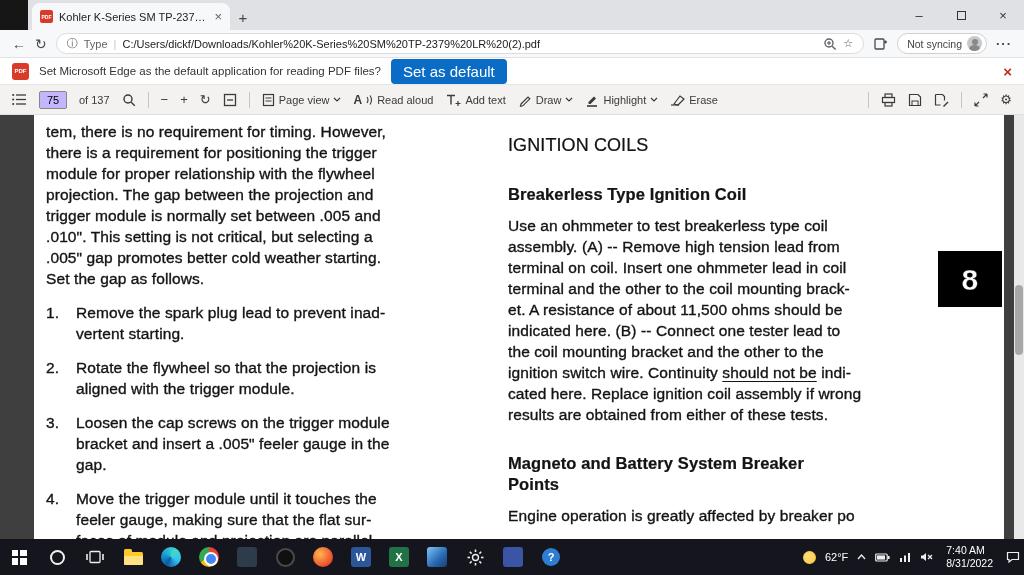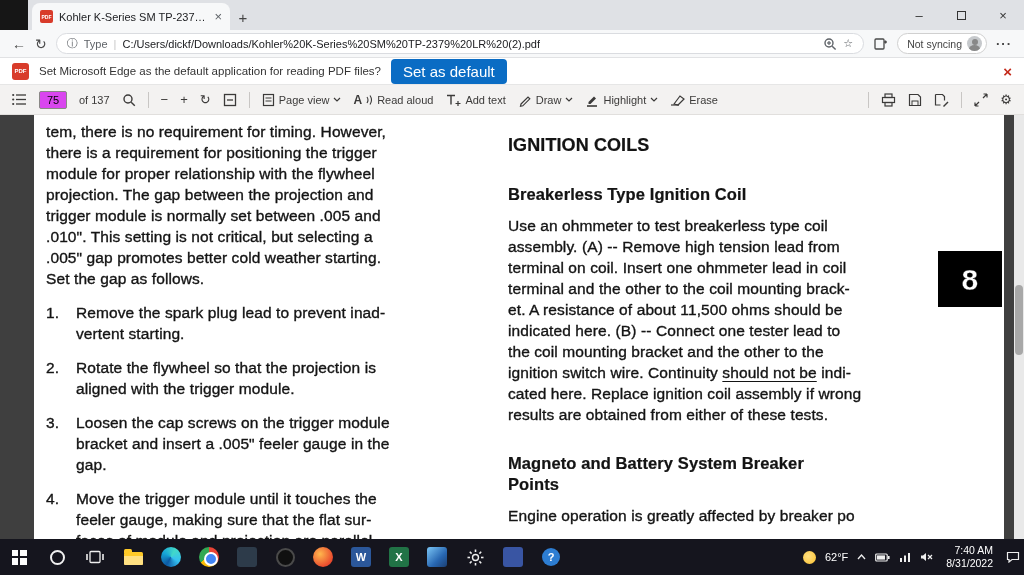--- a/index.html
+++ b/index.html
@@ -46,39 +46,39 @@
                font-weight:bold; display:flex; align-items:center; justify-content:center; flex:none; }
   .default-btn { background:#0a6cc4; color:#fff; border:none; border-radius:4px; font-size:15px;
                  padding:4px 12px; font-family:inherit; }
   .notif-x { margin-left:auto; color:#c42b1c; font-size:15px; font-weight:bold; }
 
   
   .pdftoolbar { height:30px; background:#f3f2f1; border-bottom:1px solid #e1dfdd; display:flex;
                 align-items:center; gap:12px; padding:0 12px; font-size:11px; color:#3b3a39; }
   .tbtn { display:flex; align-items:center; gap:4px; color:#3b3a39; }
   .tsep { width:1px; height:16px; background:#c8c6c4; }
-  .pageinput { width:28px; height:18px; border:1px solid #8a8886; background:#d946ef; font-size:11px;
+  .pageinput { width:28px; height:18px; border:1px solid #8a8886; background:#c4b5fd; font-size:11px;
                text-align:center; font-family:inherit; border-radius:2px; }
   .glyph { font-size:13px; line-height:1; }
   .aloud-a { font-weight:bold; font-size:12px; }
   svg.ic { display:block; }
   .right-cluster { margin-left:auto; display:flex; align-items:center; gap:12px; }
 
   
   .viewport { position:relative; height:424px; background:#3f3f3f; overflow:hidden; }
   .page { position:absolute; left:34px; right:20px; top:0; bottom:0; background:#fff; overflow:hidden; }
   .doc { font-size:15.5px; line-height:21px; color:#141414; letter-spacing:.1px;
          -webkit-text-stroke:.35px #141414; }
   .ml { white-space:pre-wrap; }
   .col-left  { position:absolute; left:12px; top:6px; width:424px; }
   .col-right { position:absolute; left:474px; top:6px; width:432px; }
   .step { display:flex; margin-top:13px; }
   .step-num { width:30px; flex:none; }
   .step-text { flex:1; }
-  .h-caps { font-size:18px; font-weight:bold; margin-top:14px; -webkit-text-stroke:.2px #000; }
+  .h-caps { font-size:18px; font-weight:normal; margin-top:14px; -webkit-text-stroke:.2px #000; }
   .h-sub  { font-size:16.5px; font-weight:bold; margin-top:28px; -webkit-text-stroke:.2px #000; }
   .para { margin-top:10px; }
   .uline { text-decoration:underline; text-underline-offset:3px; }
   .chapter-tab { position:absolute; right:2px; top:136px; width:64px; height:56px; background:#000;
                  color:#fff; font-size:30px; font-weight:bold; display:flex; align-items:center;
                  justify-content:center; }
   .vscroll { position:absolute; right:0; top:0; bottom:0; width:10px; background:#e9e9e9; }
   .vthumb { position:absolute; left:1px; width:8px; top:170px; height:70px; background:#a8a8a8; border-radius:4px; }
 
   
@@ -105,21 +105,21 @@
   .cam-circ { width:19px; height:19px; border-radius:50%; background:#101010; border:2px solid #4a4a4a; }
   .orange-circ { width:20px; height:20px; border-radius:50%; background:radial-gradient(circle at 35% 35%, #ffb74d, #e8452c 75%); }
   .grad-tile { width:20px; height:20px; border-radius:3px; background:linear-gradient(135deg,#7bc6f6,#2867b2 60%, #1b3f73); }
   .office-tile { width:20px; height:20px; border-radius:3px; color:#fff; font-size:11px; font-weight:bold;
                  display:flex; align-items:center; justify-content:center; }
   .word { background:#2b579a; } .excel { background:#217346; } .slate { background:#3955a3; }
   .help-circ { width:18px; height:18px; border-radius:50%; background:#2d7dd2; color:#fff; font-size:11px;
                font-weight:bold; display:flex; align-items:center; justify-content:center; }
   .tray { margin-left:auto; display:flex; align-items:center; gap:9px; padding-right:4px; font-size:11px; }
   .sun { width:13px; height:13px; border-radius:50%; background:radial-gradient(circle at 40% 40%, #ffe082, #fbc02d); }
-  .clock { text-align:right; line-height:13px; font-size:10.5px; padding:0 4px; }
+  .clock { text-align:left; line-height:13px; font-size:10.5px; padding:0 4px; }
   .tray svg { display:block; }
 </style>
 </head>
 <body>
 
 <div class="screen">
 
   <div class="tabbar">
     <div class="corner-box"></div>
     <div class="tab">

